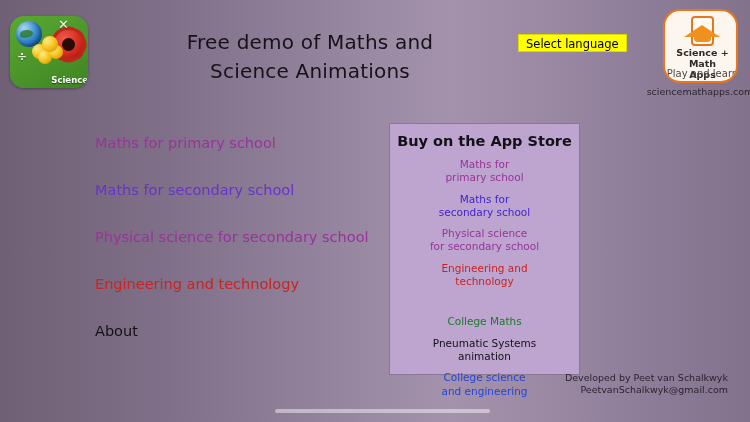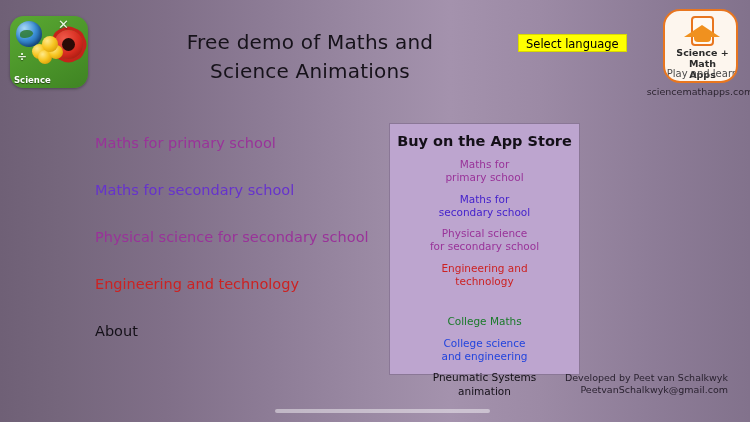--- a/index.html
+++ b/index.html
@@ -102,21 +102,21 @@
     font-size: 13px;
     line-height: 1;
     text-shadow: 0 1px 1px rgba(0,0,0,0.4);
   }
   .pd1 { left: 48px; top: 2px; }
   .pd2 { left: 7px;  top: 35px; font-size: 12px; }
   #app-icon-caption {
     position: absolute;
     left: 0; bottom: 3px;
     width: 78px;
-    text-align: left;
+    text-align: right;
     padding-left: 4px;
     box-sizing: border-box;
     color: #ffffff;
     font-family: "DejaVu Sans", sans-serif;
     font-size: 8.5px;
     font-weight: bold;
     line-height: 10px;
     text-shadow: 0 1px 1px rgba(0,0,0,0.55);
   }
   
@@ -340,24 +340,24 @@
     <div id="app-store-list">
         <div class="store-item" style="color: rgb(153, 51, 153);">Maths for
 primary school</div>
         <div class="store-item" style="color: rgb(68, 34, 204);">Maths for
 secondary school</div>
         <div class="store-item" style="color: rgb(153, 51, 153);">Physical science
 for secondary school</div>
         <div class="store-item" style="color: rgb(204, 34, 34);">Engineering and
 technology</div>
         <div class="store-item" style="color: rgb(26, 122, 42); margin-top: 27px;">College Maths</div>
+        <div class="store-item" style="color: rgb(20, 16, 24);">Pneumatic Systems
+animation</div>
         <div class="store-item" style="color: rgb(34, 68, 221);">College science
 and engineering</div>
-        <div class="store-item" style="color: rgb(20, 16, 24);">Pneumatic Systems
-animation</div>
       </div>
   </div>
 
   <div id="credit">
     <div>Developed by Peet van Schalkwyk</div>
     <div>PeetvanSchalkwyk@gmail.com</div>
   </div>
 
   <div id="home-indicator"></div>
 

